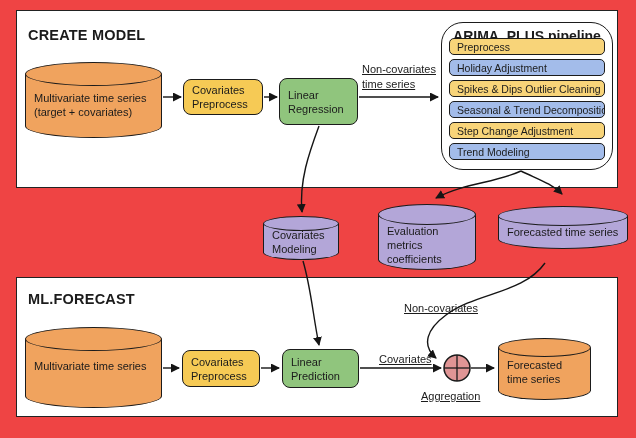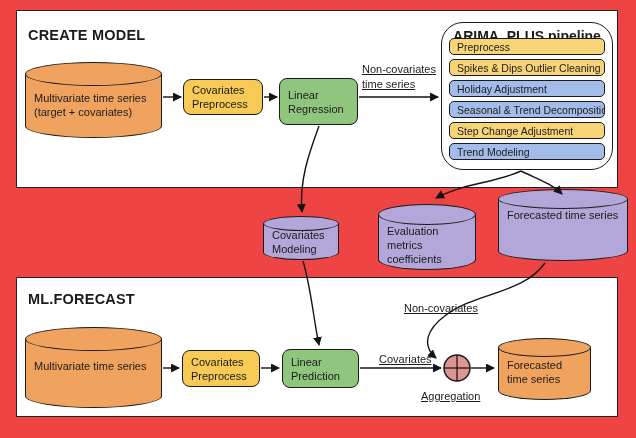--- a/index.html
+++ b/index.html
@@ -81,22 +81,22 @@
 
   <div class="lbl" style="left:362px;top:62px">
     <div>Non-covariates</div>
     <div>time series</div>
   </div>
 
   <div class="pipe-box">
     <div class="pipe-title">ARIMA_PLUS pipeline</div>
     <div class="pipe-items">
       <div class="pipe-item yellow">Preprocess</div>
+      <div class="pipe-item blue">Holiday Adjustment</div>
       <div class="pipe-item yellow">Spikes &amp; Dips Outlier Cleaning</div>
-      <div class="pipe-item blue">Holiday Adjustment</div>
       <div class="pipe-item blue">Seasonal &amp; Trend Decomposition</div>
       <div class="pipe-item yellow">Step Change Adjustment</div>
       <div class="pipe-item blue">Trend Modeling</div>
     </div>
   </div>
 
   <div class="cyl purple" style="left:263px;top:216px;width:76px;height:44px;--e:15px">
     <div class="cyl-body"></div>
     <div class="cyl-top"></div>
     <div class="cyl-label" style="top:12px">
@@ -107,21 +107,21 @@
 
   <div class="cyl purple" style="left:378px;top:204px;width:98px;height:66px;--e:21px">
     <div class="cyl-body"></div>
     <div class="cyl-top"></div>
     <div class="cyl-label" style="top:20px">
       <div>Evaluation metrics</div>
       <div>coefficients</div>
     </div>
   </div>
 
-  <div class="cyl purple" style="left:498px;top:189px;width:130px;height:72px;--e:20px">
+  <div class="cyl purple" style="left:498px;top:206px;width:130px;height:43px;--e:20px">
     <div class="cyl-body"></div>
     <div class="cyl-top"></div>
     <div class="cyl-label" style="top:19px">
       <div>Forecasted time series</div>
     </div>
   </div>
 
   <div class="cyl orange" style="left:25px;top:327px;width:137px;height:81px;--e:24px">
     <div class="cyl-body"></div>
     <div class="cyl-top"></div>

